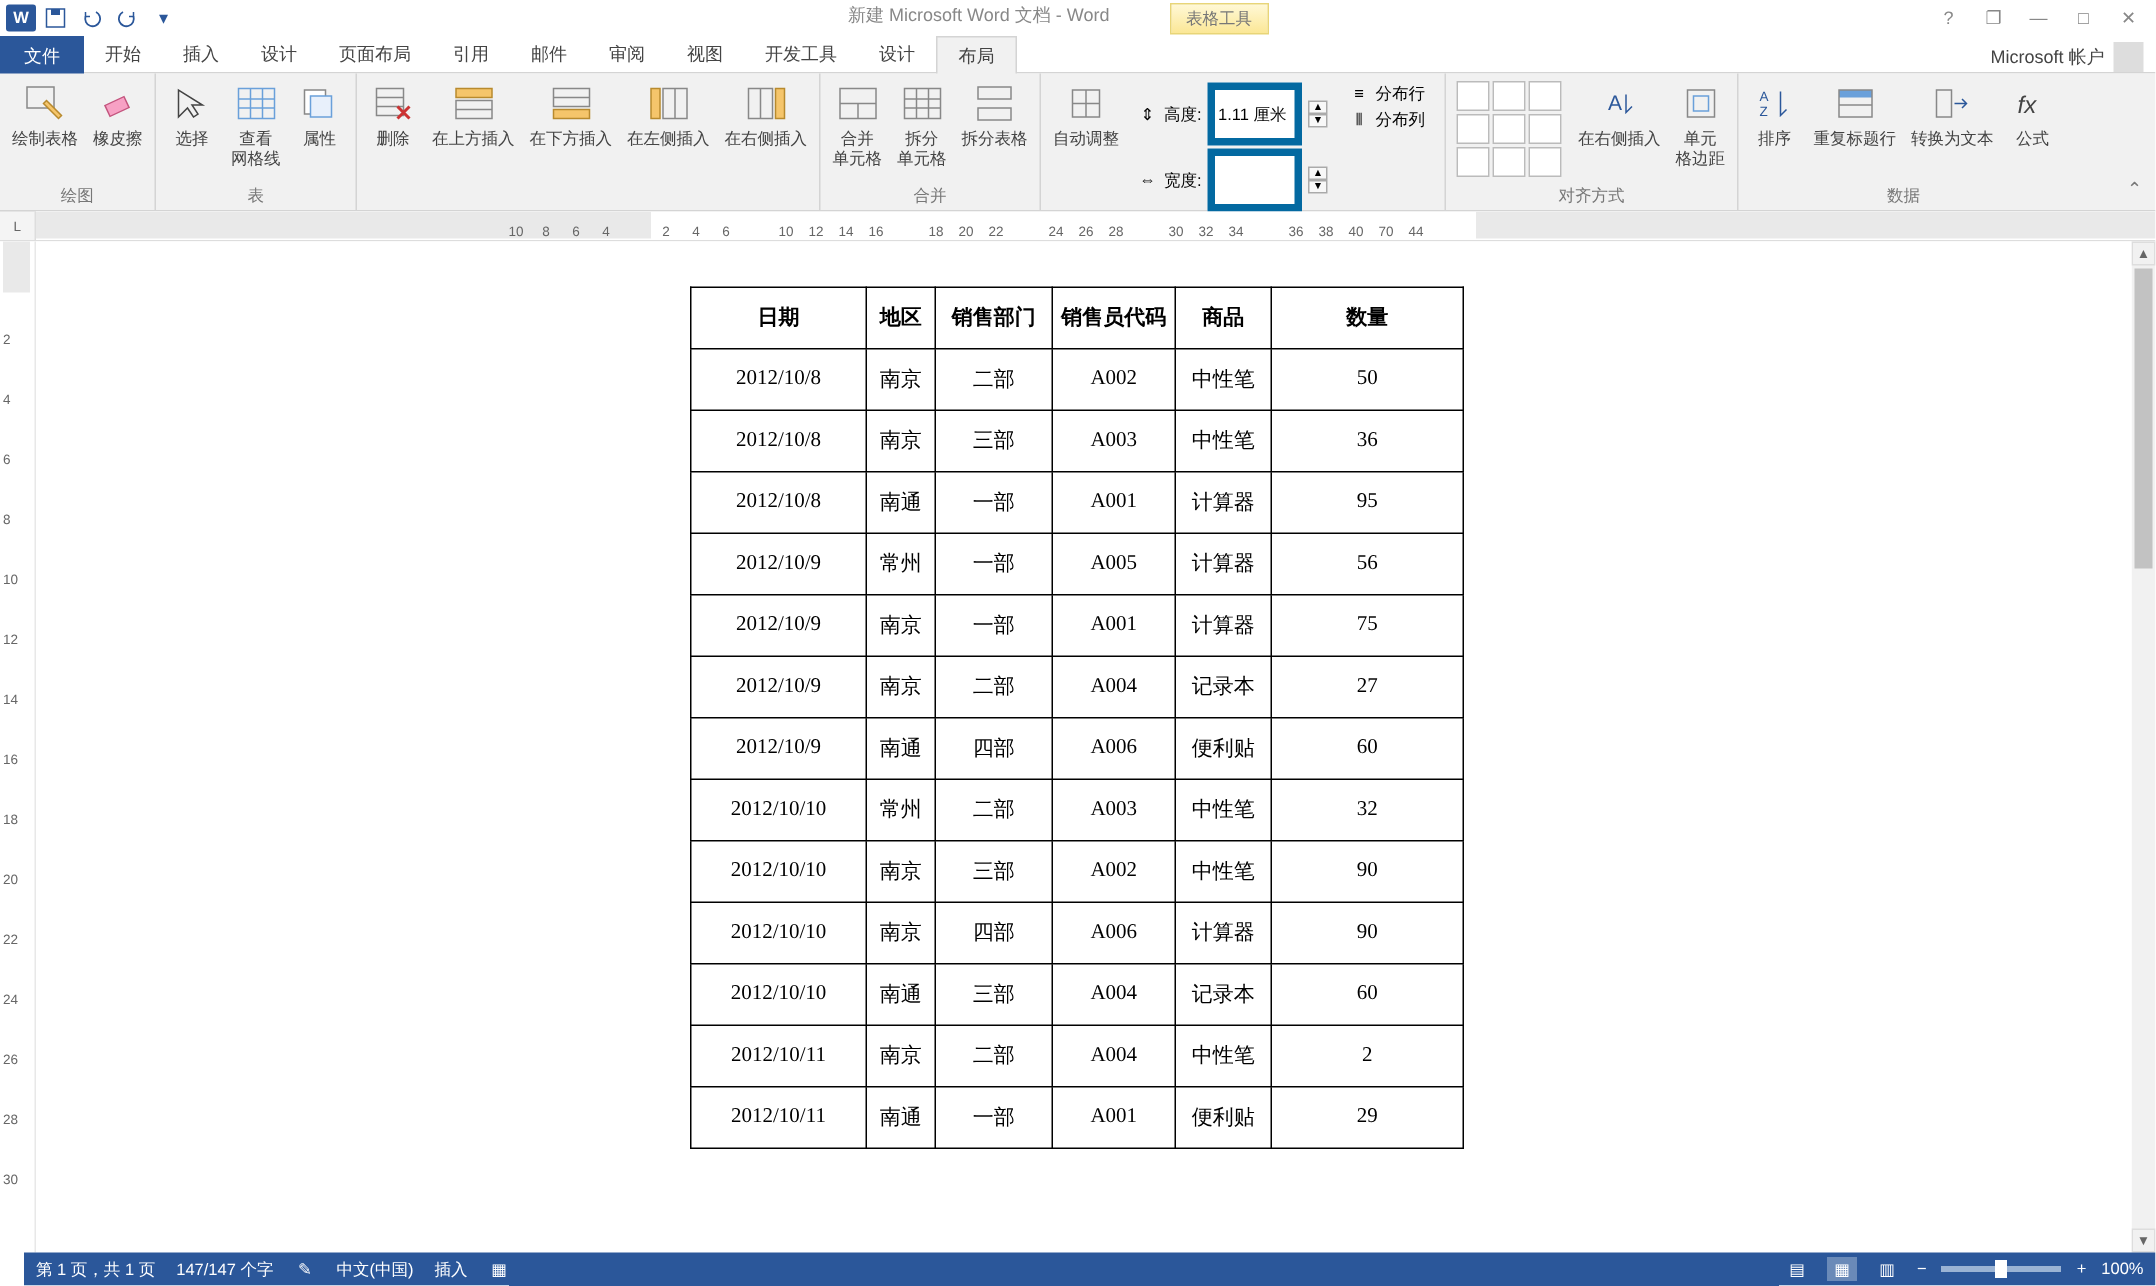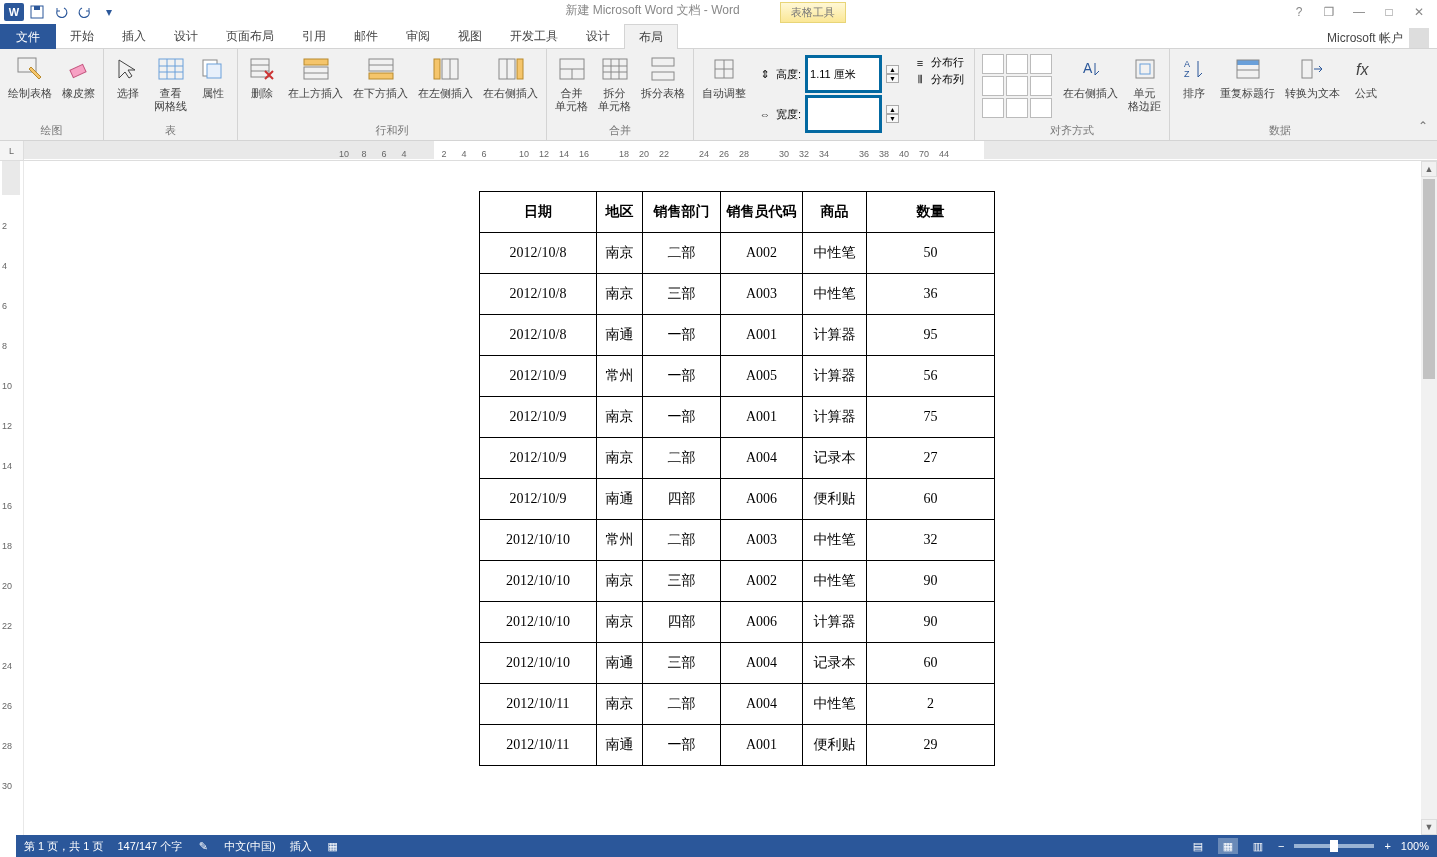--- a/index.html
+++ b/index.html
@@ -25,21 +25,21 @@
 
 .ribbon{height:92px;background:#f1f1f1;display:flex;border-bottom:1px solid #d4d4d4;position:relative}
 .rgroup{border-right:1px solid #d4d4d4;display:flex;flex-direction:column;padding:2px 4px 0;min-height:90px}
 .rbtns{display:flex;flex:1;align-items:flex-start;gap:2px}
 .rbtn{display:flex;flex-direction:column;align-items:center;justify-content:flex-start;padding:2px 4px;cursor:pointer;min-width:40px;text-align:center}
 .rbtn .ic{width:32px;height:32px;display:flex;align-items:center;justify-content:center;margin-bottom:2px}
 .rbtn .lbl{font-size:11px;color:#444;line-height:13px;white-space:pre-line}
 .rname{text-align:center;font-size:11px;color:#777;padding:2px 0;position:relative}
 .stacked{display:flex;flex-direction:column;gap:2px;padding:4px 6px}
 .row{display:flex;align-items:center;gap:4px;font-size:11px}
-.row input{width:77px;height:18px;border:3px solid #0369a1;font-size:11px;padding:16px 2px}
+.row input{width:63px;height:18px;border:5px solid #0369a1;font-size:11px;padding:16px 2px}
 .spin{display:flex;flex-direction:column}
 .spin div{width:13px;height:9px;border:1px solid #aaa;background:#f8f8f8;font-size:7px;display:flex;align-items:center;justify-content:center;cursor:pointer}
 .smallgrid{display:flex;flex-wrap:wrap;width:78px;gap:2px;padding:3px}
 .smallgrid div{width:22px;height:20px;border:1px solid #bbb;background:#fff;cursor:pointer}
 .collapse-btn{position:absolute;right:6px;bottom:6px;width:16px;height:16px;cursor:pointer;color:#777;display:flex;align-items:center;justify-content:center}
 
 .ruler-row{height:20px;background:#fff;display:flex}
 .rl-corner{width:24px;height:20px;background:#f4f4f4;border-right:1px solid #ddd;border-bottom:1px solid #ddd;display:flex;align-items:center;justify-content:center;font-size:9px;color:#666}
 .hruler{flex:1;background:#fff;position:relative;border-bottom:1px solid #ddd;overflow:hidden}
 .ticks{position:absolute;left:310px;top:0;height:18px;display:flex;align-items:flex-end;font-size:9px;color:#666}
@@ -49,21 +49,21 @@
 .docarea{position:relative;height:674px;background:#fff;display:flex}
 .vrul{width:24px;background:#fff;border-right:1px solid #e8e8e8;position:relative}
 .vrul .dead{position:absolute;left:2px;width:18px;background:#e9e9e9}
 .vticks{position:absolute;left:2px;top:40px;font-size:9px;color:#666}
 .vticks div{height:20px}
 .canvas{flex:1;background:#fff;position:relative;overflow:hidden}
 .scrollbar{width:16px;background:#f1f1f1;display:flex;flex-direction:column}
 .scrollbtn{height:16px;background:#f1f1f1;border:1px solid #ddd;display:flex;align-items:center;justify-content:center;font-size:9px;color:#666;cursor:pointer}
 .scrollthumb{background:#c2c2c2;margin:2px}
 
-.datatable{position:absolute;left:455px;top:30px;border-collapse:collapse}
+.datatable{position:absolute;left:436px;top:30px;border-collapse:collapse}
 .datatable td,.datatable th{border:1px solid #000;padding:0;height:41px;font-size:14px;text-align:center;vertical-align:middle;font-family:SimSun,serif}
 .datatable th{font-weight:bold}
 .c-date{width:117px}.c-reg{width:46px}.c-dept{width:78px}.c-code{width:82px}.c-prod{width:64px}.c-qty{width:128px}
 
 .status{position:absolute;bottom:0;left:16px;right:0;height:22px;background:#2b579a;color:#fff;display:flex;align-items:center;font-size:11px;padding:0 8px;gap:14px}
 .status .right{margin-left:auto;display:flex;align-items:center;gap:10px}
 .status .viewbtn{width:20px;height:16px;display:flex;align-items:center;justify-content:center;cursor:pointer}
 .zoom-slider{width:80px;height:4px;background:#9ab3d4;position:relative}
 .zoom-slider .thumb{position:absolute;width:8px;height:12px;background:#fff;top:-4px;left:36px}
 .sic{width:14px;height:14px;display:inline-flex;align-items:center;justify-content:center}
@@ -236,21 +236,20 @@
           <div class="ic">
             <svg width="28" height="24">
               <rect x="2" y="2" width="16" height="20" fill="none" stroke="#888"></rect>
               <line x1="10" y1="2" x2="10" y2="22" stroke="#888"></line>
               <rect x="20" y="2" width="6" height="20" fill="#f5c56b" stroke="#b88a2e"></rect>
             </svg>
           </div>
           <div class="lbl">在右侧插入</div>
         </div>
     </div>
-    <div class="rname">行和列</div>
   </div>
 
   <div class="rgroup">
     <div class="rbtns">
       <div class="rbtn">
           <div class="ic">
             <svg width="26" height="22">
               <rect x="1" y="1" width="24" height="20" fill="none" stroke="#888"></rect>
               <line x1="1" y1="11" x2="25" y2="11" stroke="#888"></line>
               <line x1="13" y1="11" x2="13" y2="21" stroke="#888"></line>

